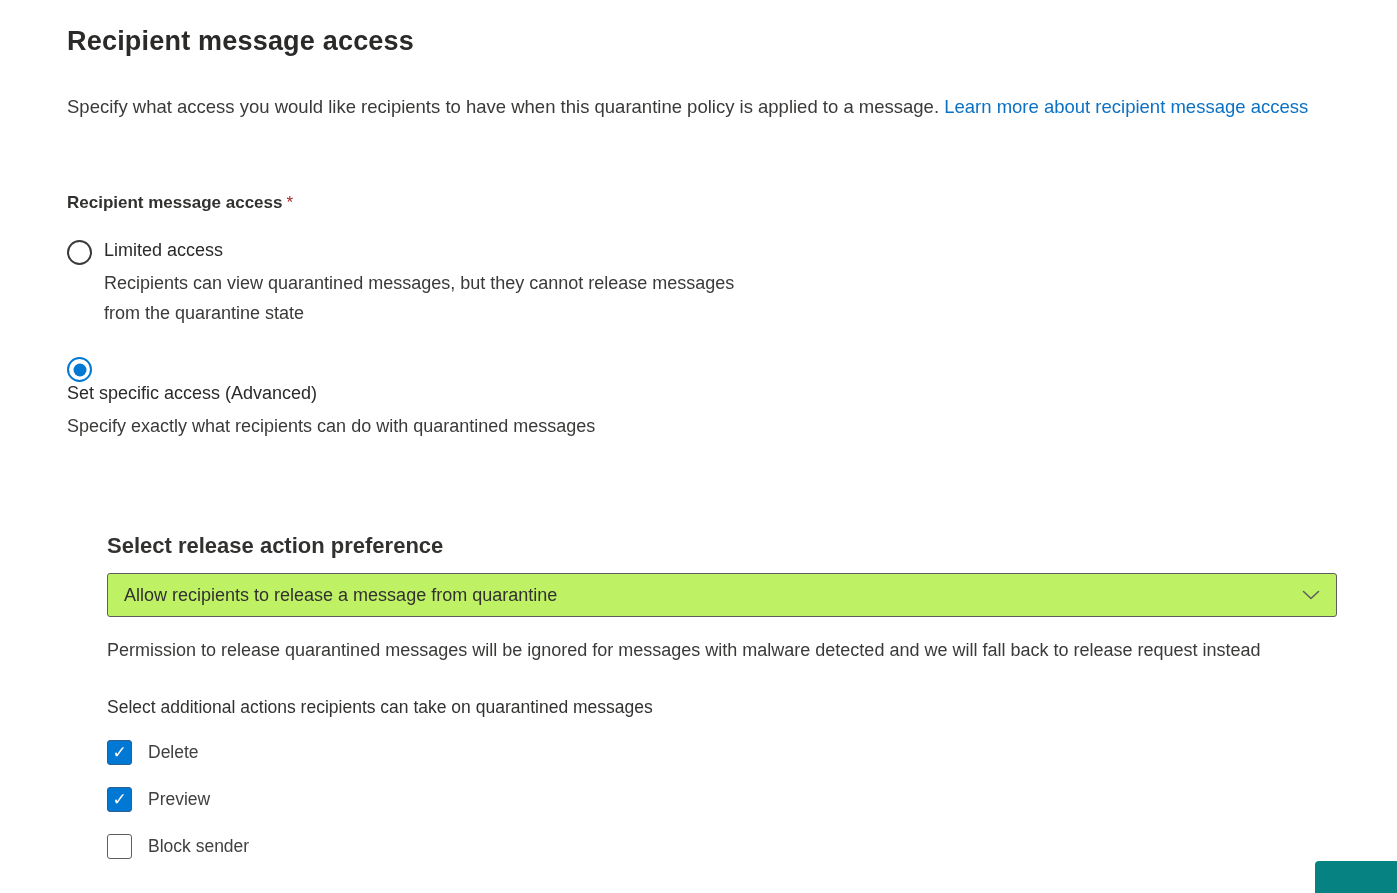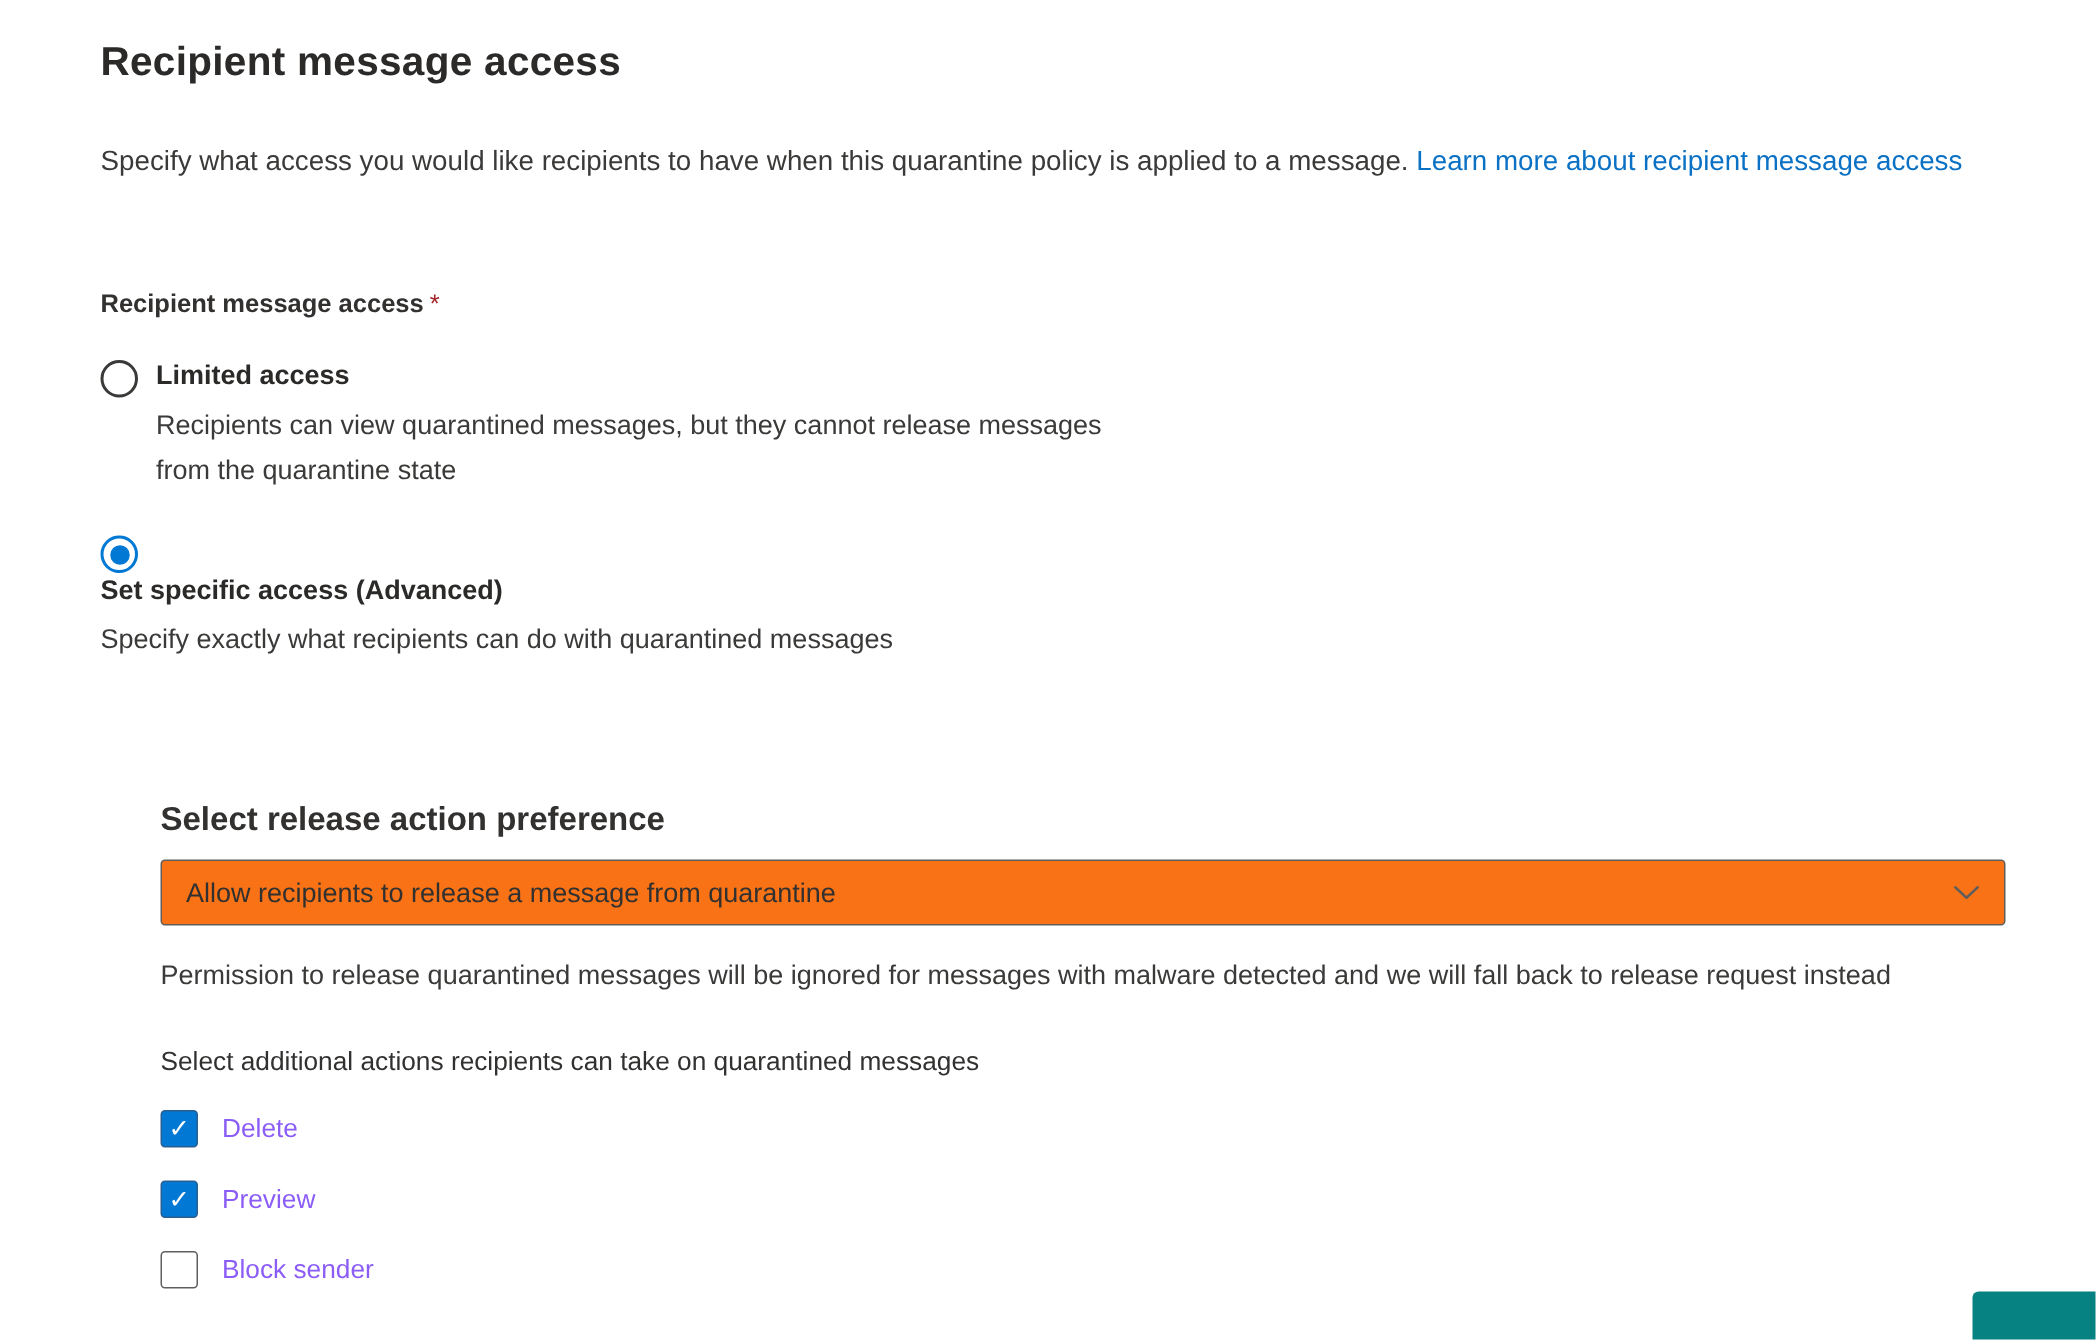--- a/index.html
+++ b/index.html
@@ -62,21 +62,21 @@
     position: absolute;
     left: 50%; top: 50%;
     width: 13px; height: 13px;
     border-radius: 50%;
     background: #0078d4;
     transform: translate(-50%, -50%);
   }
   .radio-texts { padding-top: 1px; }
   .radio-label {
     font-size: 18px;
-    font-weight: 700;
+    font-weight: 400;
     color: #2b2a29;
     margin-bottom: 7px;
     cursor: pointer;
   }
   .radio-desc {
     font-size: 18px;
     line-height: 30px;
     color: #3b3a39;
     max-width: 640px;
   }
@@ -90,21 +90,21 @@
     font-weight: 600;
     color: #323130;
     margin-bottom: 14px;
   }
 
   .dropdown {
     width: 1230px;
     height: 44px;
     border: 1px solid #605e5c;
     border-radius: 3px;
-    background: #f97316;
+    background: #bef264;
     display: flex;
     align-items: center;
     justify-content: space-between;
     padding: 0 16px;
     cursor: pointer;
   }
   .dropdown-value {
     font-size: 18px;
     color: #323130;
   }
@@ -149,21 +149,21 @@
   }
   .checkmark-icon {
     display: none;
     color: #ffffff;
     font-size: 17px;
     line-height: 1;
   }
   .checkbox-row.checked .checkmark-icon { display: block; }
   .checkbox-label {
     font-size: 17.5px;
-    color: #8b5cf6;
+    color: #404040;
   }
 
   
   .help-button {
     position: absolute;
     right: -18px;
     bottom: -22px;
     width: 100px;
     height: 54px;
     background: #078282;

